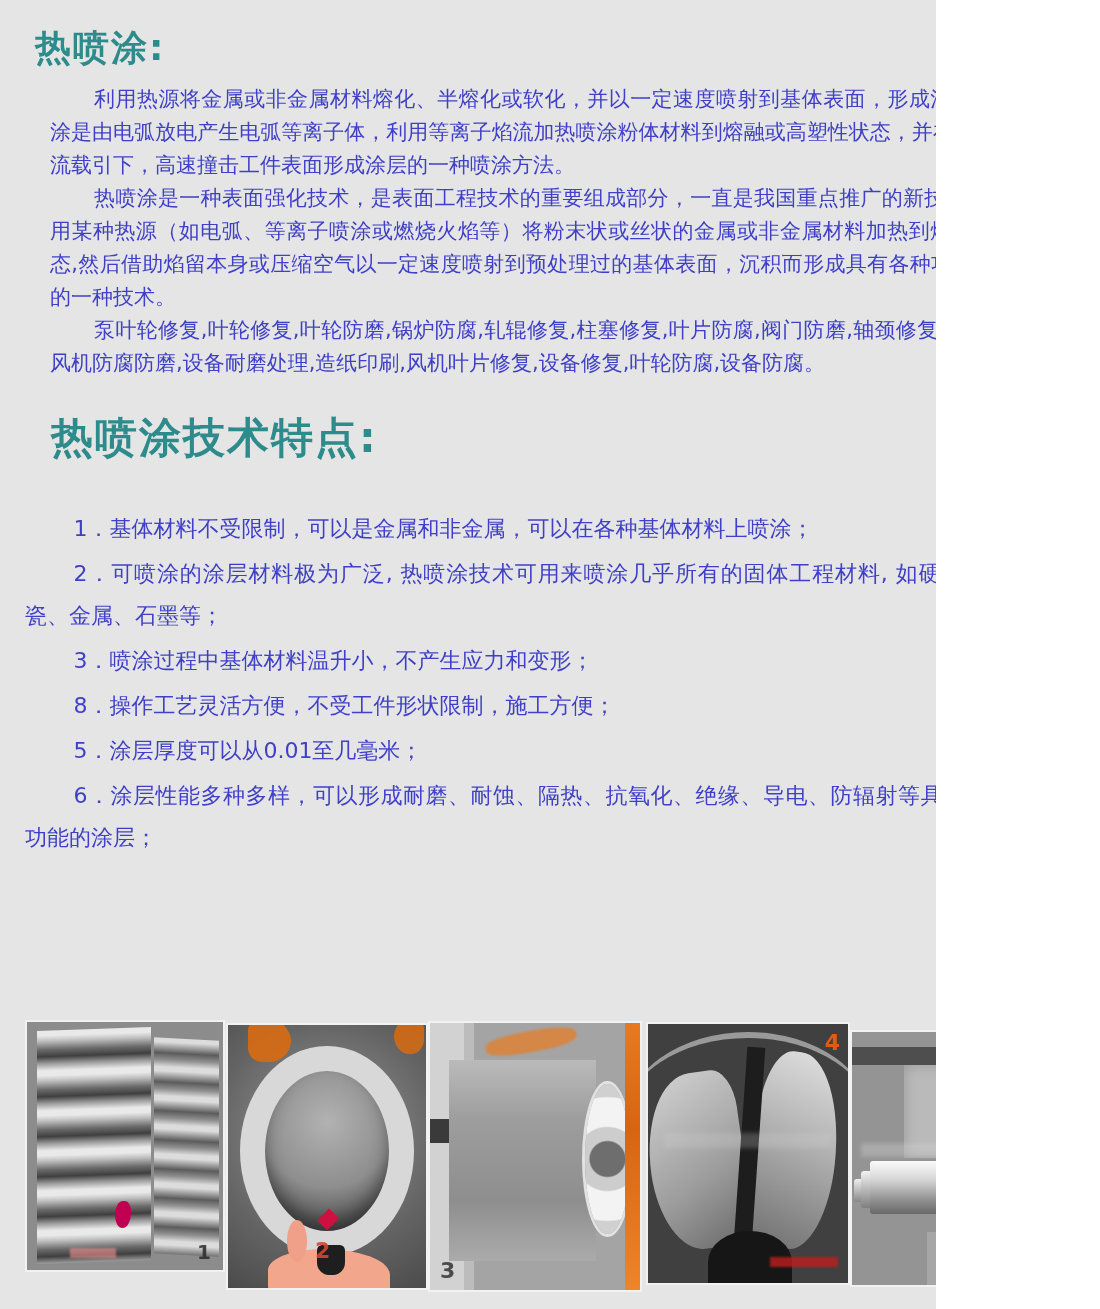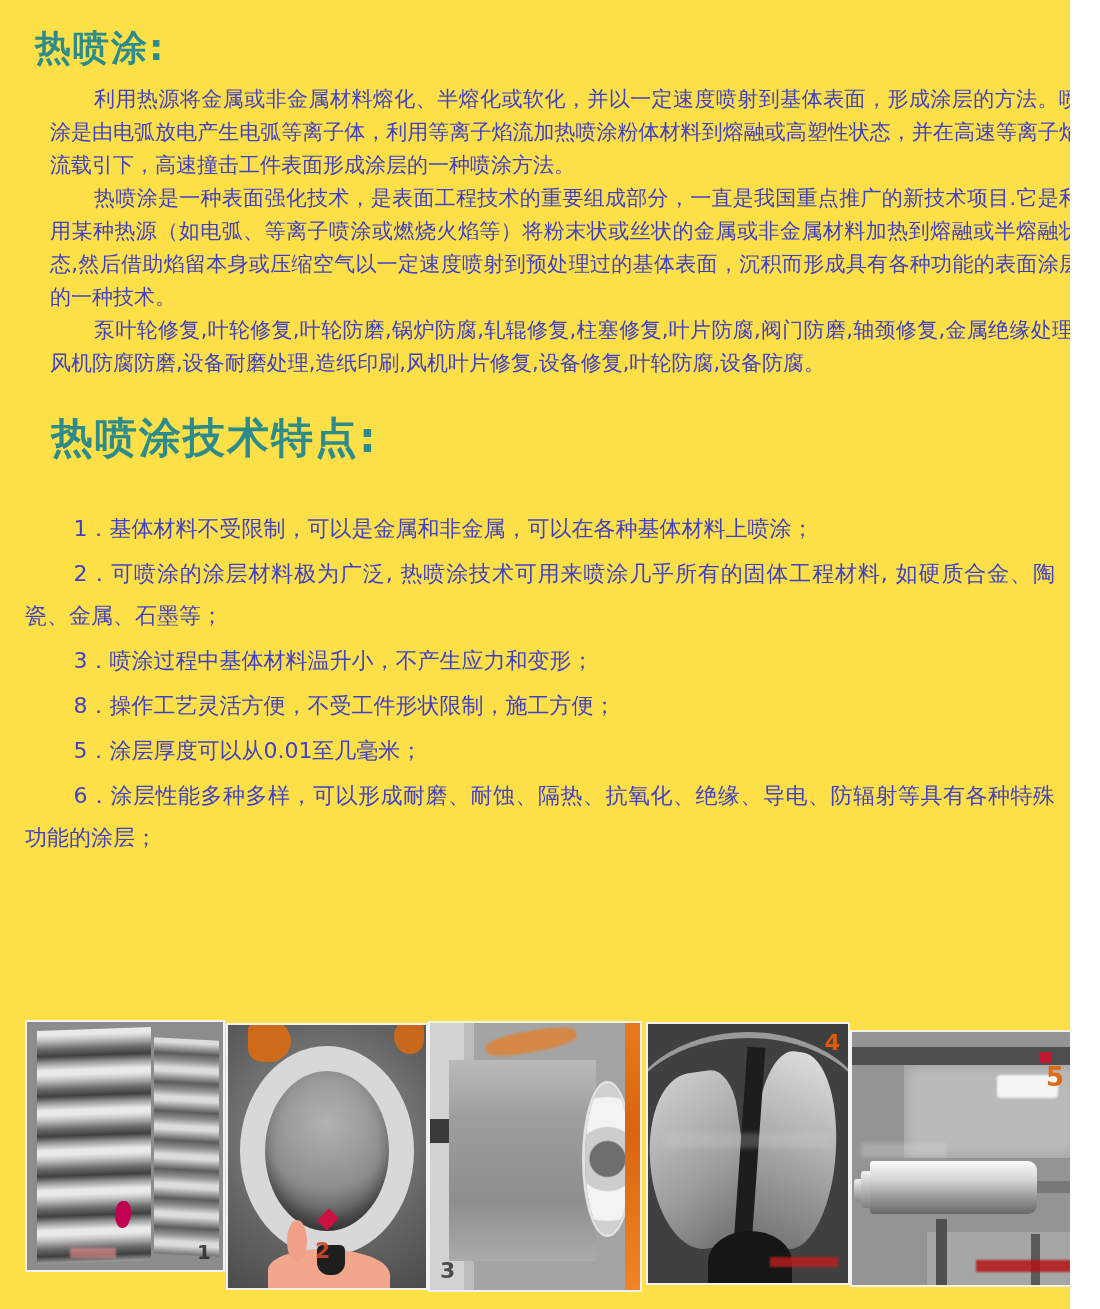--- a/index.html
+++ b/index.html
@@ -1,19 +1,19 @@
 <!DOCTYPE html>
 <html><head>
 <meta charset="utf-8">
 <style>
   html,body{margin:0;padding:0;background:#ffffff;}
   .page{
     position:relative;
-    width:1070px;height:1309px;
-    background:#fde047;
+    width:936px;height:1309px;
+    background:#e5e5e5;
     font-family:"DejaVu Sans","Liberation Sans",sans-serif;
     overflow:hidden;
   }
   .h1{
     margin:0;padding:24px 0 10px 35px;
     font-size:36px;font-weight:bold;color:#2e8b8b;
     letter-spacing:2px;
   }
   .content{
     width:1030px;margin:0 0 0 50px;

